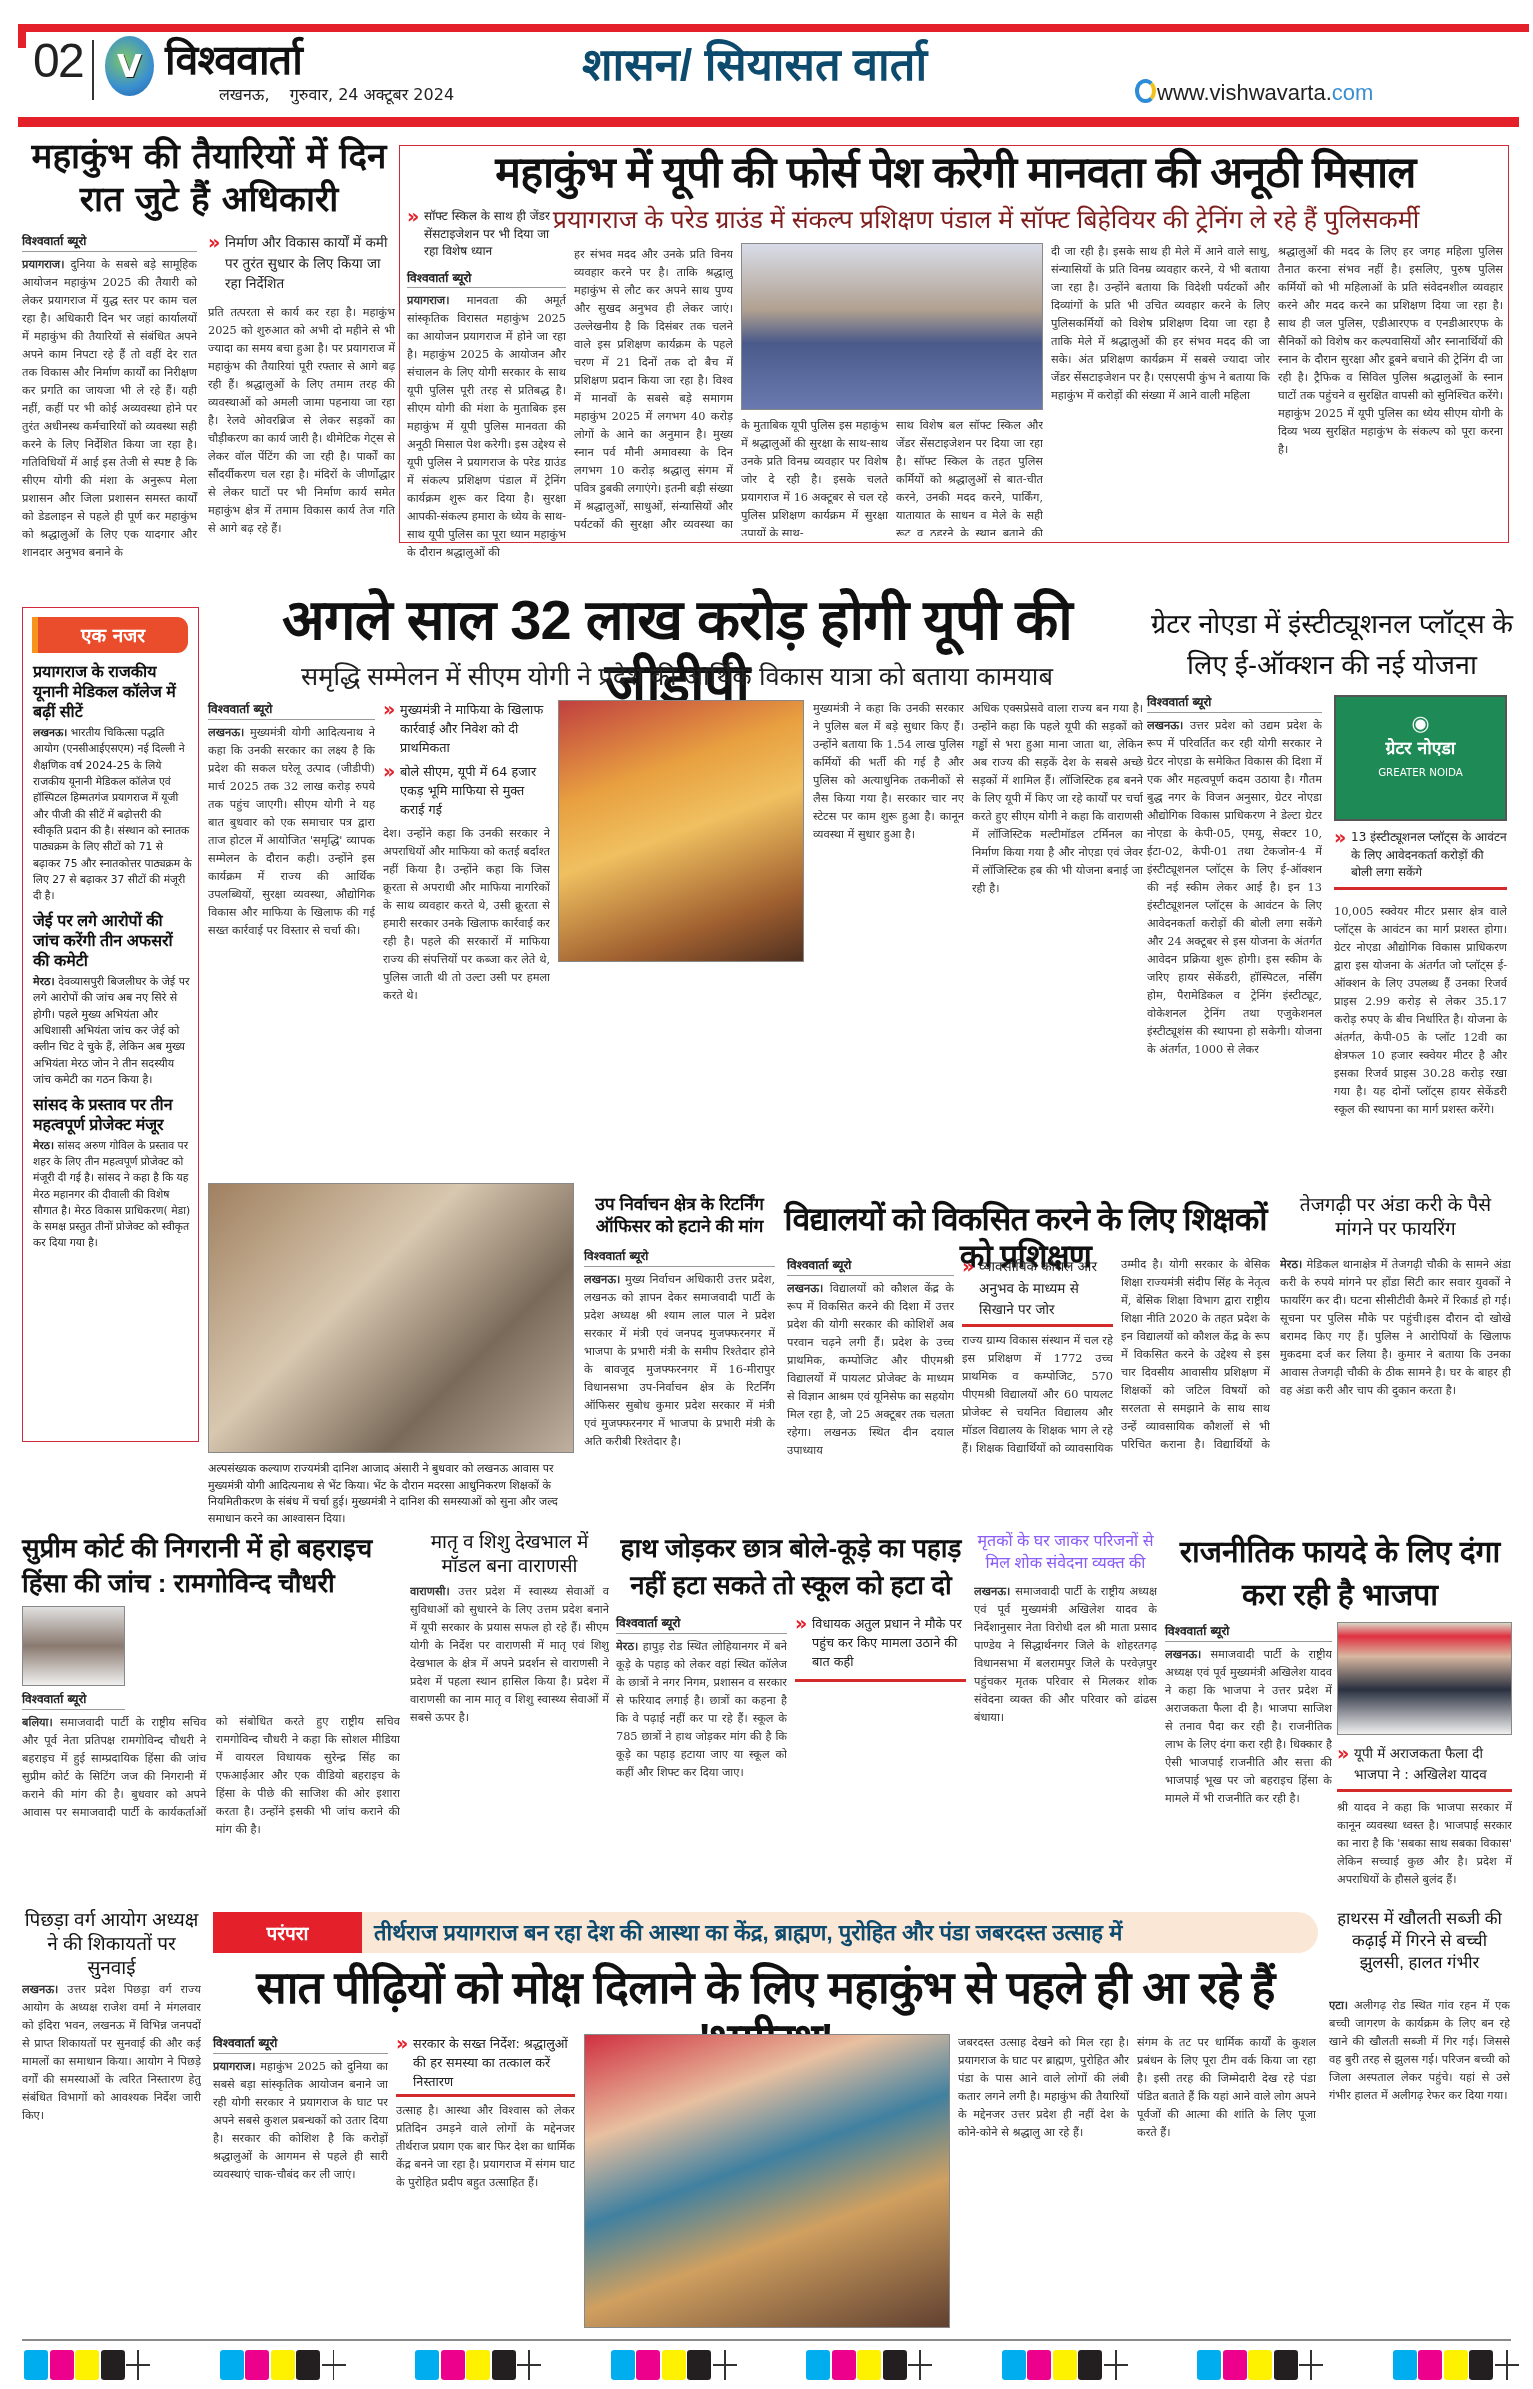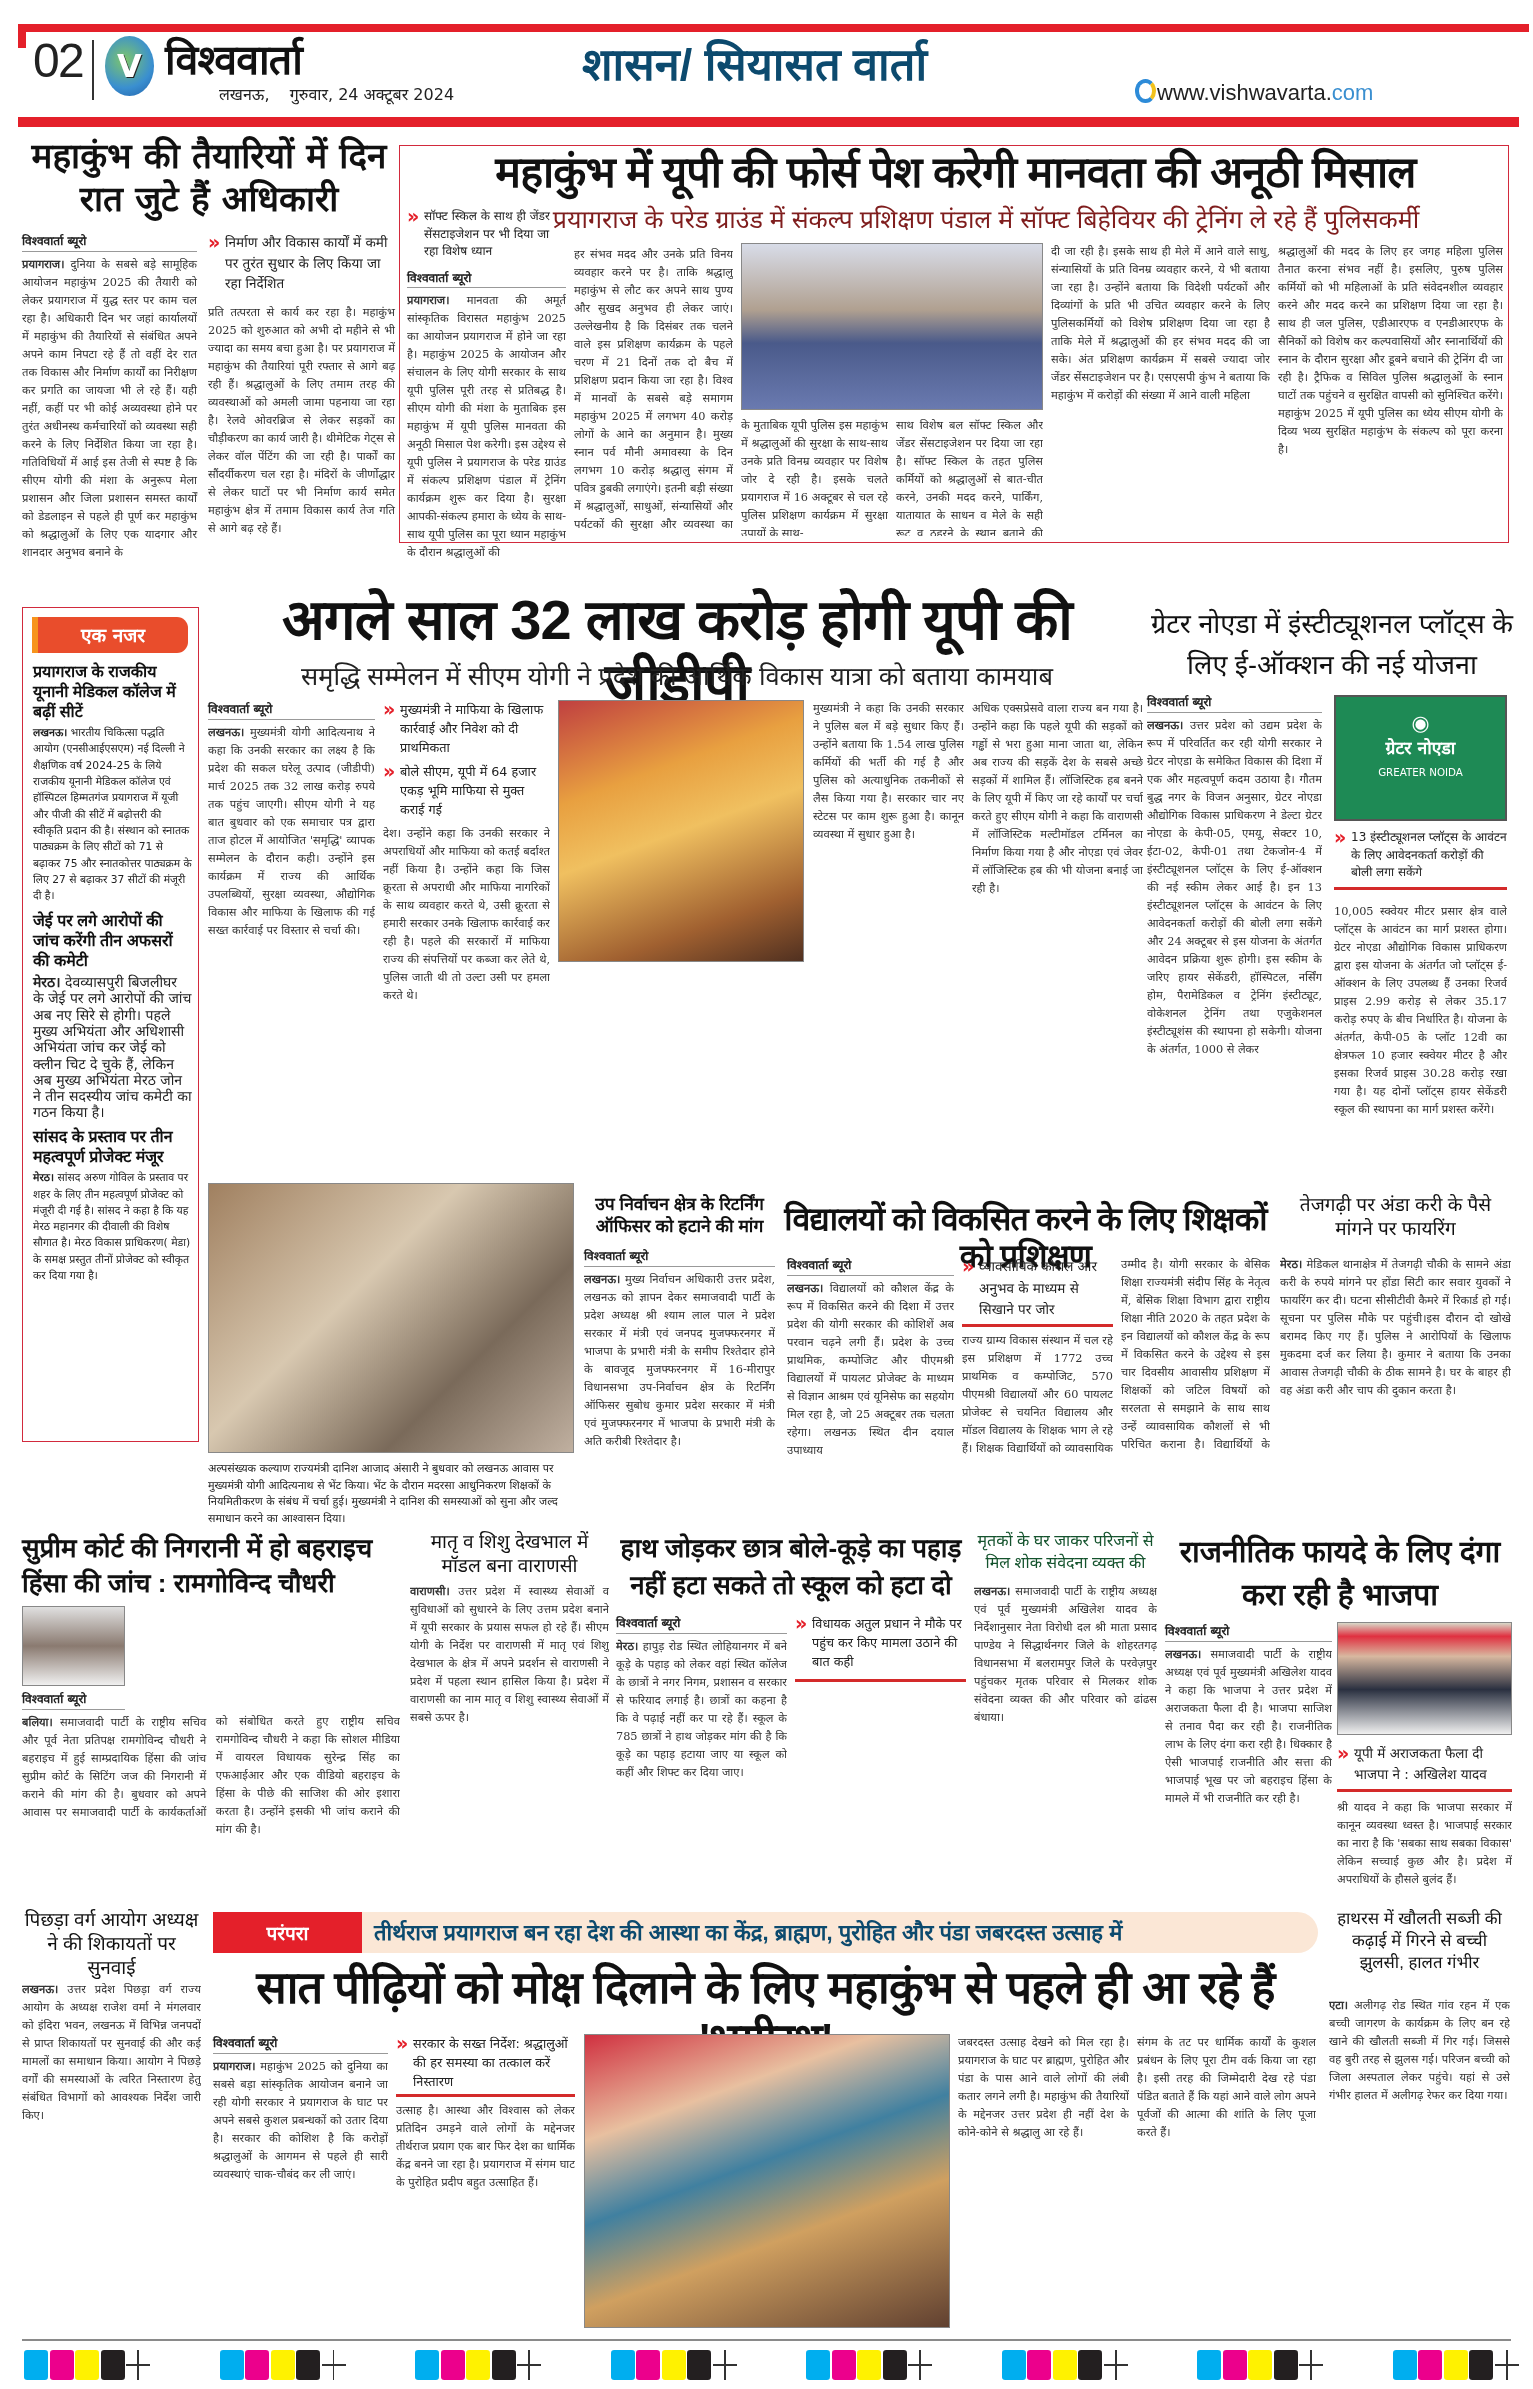--- a/index.html
+++ b/index.html
@@ -93,21 +93,21 @@
 <div class="abs body-text" style="left:896px;top:417px;width:147px;height:119px;overflow:hidden;">साथ विशेष बल सॉफ्ट स्किल और जेंडर सेंसटाइजेशन पर दिया जा रहा है। सॉफ्ट स्किल के तहत पुलिस कर्मियों को श्रद्धालुओं से बात-चीत करने, उनकी मदद करने, पार्किंग, यातायात के साधन व मेले के सही रूट व ठहरने के स्थान बताने की जानकारी</div>
 <div class="abs body-text" style="left:1051px;top:243px;width:219px;height:294px;overflow:hidden;">दी जा रही है। इसके साथ ही मेले में आने वाले साधु, संन्यासियों के प्रति विनम्र व्यवहार करने, ये भी बताया जा रहा है। उन्होंने बताया कि विदेशी पर्यटकों और दिव्यांगों के प्रति भी उचित व्यवहार करने के लिए पुलिसकर्मियों को विशेष प्रशिक्षण दिया जा रहा है ताकि मेले में श्रद्धालुओं की हर संभव मदद की जा सके। अंत प्रशिक्षण कार्यक्रम में सबसे ज्यादा जोर जेंडर सेंसटाइजेशन पर है। एसएसपी कुंभ ने बताया कि महाकुंभ में करोड़ों की संख्या में आने वाली महिला</div>
 <div class="abs body-text" style="left:1278px;top:243px;width:225px;height:294px;overflow:hidden;">श्रद्धालुओं की मदद के लिए हर जगह महिला पुलिस तैनात करना संभव नहीं है। इसलिए, पुरुष पुलिस कर्मियों को भी महिलाओं के प्रति संवेदनशील व्यवहार करने और मदद करने का प्रशिक्षण दिया जा रहा है। साथ ही जल पुलिस, एडीआरएफ व एनडीआरएफ के सैनिकों को विशेष कर कल्पवासियों और स्नानार्थियों की स्नान के दौरान सुरक्षा और डूबने बचाने की ट्रेनिंग दी जा रही है। ट्रैफिक व सिविल पुलिस श्रद्धालुओं के स्नान घाटों तक पहुंचने व सुरक्षित वापसी को सुनिश्चित करेंगे। महाकुंभ 2025 में यूपी पुलिस का ध्येय सीएम योगी के दिव्य भव्य सुरक्षित महाकुंभ के संकल्प को पूरा करना है।</div>
 
 <div class="abs redbox" style="left:22px;top:607px;width:177px;height:835px;"></div>
 <div class="abs ek-nazar-tag" style="left:32px;top:617px;width:156px;">एक नजर</div>
 <div class="abs" style="left:33px;top:662px;width:159px;">
   <div class="hl cond" style="font-size:16px;line-height:20px;">प्रयागराज के राजकीय यूनानी मेडिकल कॉलेज में बढ़ीं सीटें</div>
   <div class="caption" style="font-size:10.7px;line-height:16.3px;margin:3.2px 0 6.4px;"><b>लखनऊ।</b> <span>भारतीय चिकित्सा पद्धति आयोग (एनसीआईएसएम) नई दिल्ली ने शैक्षणिक वर्ष 2024-25 के लिये राजकीय यूनानी मेडिकल कॉलेज एवं हॉस्पिटल हिम्मतगंज प्रयागराज में यूजी और पीजी की सीटें में बढ़ोत्तरी की स्वीकृति प्रदान की है। संस्थान को स्नातक पाठ्यक्रम के लिए सीटों को 71 से बढ़ाकर 75 और स्नातकोत्तर पाठ्यक्रम के लिए 27 से बढ़ाकर 37 सीटों की मंजूरी दी है।</span></div>
   <div class="hl cond" style="font-size:16px;line-height:20px;">जेई पर लगे आरोपों की जांच करेंगी तीन अफसरों की कमेटी</div>
-  <div class="caption" style="font-size:14px;line-height:16.3px;margin:3.2px 0 6.4px;"><b>मेरठ।</b> <span>देवव्यासपुरी बिजलीघर के जेई पर लगे आरोपों की जांच अब नए सिरे से होगी। पहले मुख्य अभियंता और अधिशासी अभियंता जांच कर जेई को क्लीन चिट दे चुके हैं, लेकिन अब मुख्य अभियंता मेरठ जोन ने तीन सदस्यीय जांच कमेटी का गठन किया है।</span></div>
+  <div class="caption" style="font-size:11px;line-height:16.3px;margin:3.2px 0 6.4px;"><b>मेरठ।</b> <span>देवव्यासपुरी बिजलीघर के जेई पर लगे आरोपों की जांच अब नए सिरे से होगी। पहले मुख्य अभियंता और अधिशासी अभियंता जांच कर जेई को क्लीन चिट दे चुके हैं, लेकिन अब मुख्य अभियंता मेरठ जोन ने तीन सदस्यीय जांच कमेटी का गठन किया है।</span></div>
   <div class="hl cond" style="font-size:16px;line-height:20px;">सांसद के प्रस्ताव पर तीन महत्वपूर्ण प्रोजेक्ट मंजूर</div>
   <div class="caption" style="font-size:10.7px;line-height:16.3px;margin-top:3.2px;"><b>मेरठ।</b> <span>सांसद अरुण गोविल के प्रस्ताव पर शहर के लिए तीन महत्वपूर्ण प्रोजेक्ट को मंजूरी दी गई है। सांसद ने कहा है कि यह मेरठ महानगर की दीवाली की विशेष सौगात है। मेरठ विकास प्राधिकरण( मेडा) के समक्ष प्रस्तुत तीनों प्रोजेक्ट को स्वीकृत कर दिया गया है।</span></div>
 </div>
 
 <div class="abs hl cond" style="left:208px;top:588px;width:938px;font-size:56px;letter-spacing:-0.8px;text-align:center;">अगले साल 32 लाख करोड़ होगी यूपी की जीडीपी</div>
 <div class="abs hl cond" style="left:208px;top:662px;width:938px;font-size:25.4px;text-align:center;font-weight:normal;color:#222;">समृद्धि सम्मेलन में सीएम योगी ने प्रदेश की आर्थिक विकास यात्रा को बताया कामयाब</div>
 <div class="abs" style="left:208px;top:700px;width:167px;">
   <div class="byline">विश्ववार्ता ब्यूरो</div>
   <div class="body-text" style="height:334px;overflow:hidden;"><b>लखनऊ।</b> <span>मुख्यमंत्री योगी आदित्यनाथ ने कहा कि उनकी सरकार का लक्ष्य है कि प्रदेश की सकल घरेलू उत्पाद (जीडीपी) मार्च 2025 तक 32 लाख करोड़ रुपये तक पहुंच जाएगी। सीएम योगी ने यह बात बुधवार को एक समाचार पत्र द्वारा ताज होटल में आयोजित 'समृद्धि' व्यापक सम्मेलन के दौरान कही। उन्होंने इस कार्यक्रम में राज्य की आर्थिक उपलब्धियों, सुरक्षा व्यवस्था, औद्योगिक विकास और माफिया के खिलाफ की गई सख्त कार्रवाई पर विस्तार से चर्चा की।</span></div>
 </div>
@@ -185,21 +185,21 @@
 <div class="abs" style="left:616px;top:1614px;width:171px;">
   <div class="byline">विश्ववार्ता ब्यूरो</div>
   <div class="body-text" style="height:239px;overflow:hidden;"><b>मेरठ।</b> <span>हापुड़ रोड स्थित लोहियानगर में बने कूड़े के पहाड़ को लेकर वहां स्थित कॉलेज के छात्रों ने नगर निगम, प्रशासन व सरकार से फरियाद लगाई है। छात्रों का कहना है कि वे पढ़ाई नहीं कर पा रहे हैं। स्कूल के 785 छात्रों ने हाथ जोड़कर मांग की है कि कूड़े का पहाड़ हटाया जाए या स्कूल को कहीं और शिफ्ट कर दिया जाए।</span></div>
 </div>
 <div class="abs pull" style="left:795px;top:1614px;width:171px;display:flex;gap:4.8px;font-size:12.7px;line-height:19px;">
     <span class="bullet">»</span>
     <span>विधायक अतुल प्रधान ने मौके पर पहुंच कर किए मामला उठाने की बात कही</span>
   </div>
 <div class="abs rule-red" style="left:795px;top:1679px;width:171px;"></div>
 
-<div class="abs hl cond" style="left:974px;top:1530px;width:183px;font-size:16px;line-height:21.5px;text-align:center;font-weight:normal;color:#14532d;">मृतकों के घर जाकर परिजनों से मिल शोक संवेदना व्यक्त की</div>
+<div class="abs hl cond" style="left:974px;top:1530px;width:183px;font-size:16px;line-height:21.5px;text-align:center;font-weight:normal;color:#8b5cf6;">मृतकों के घर जाकर परिजनों से मिल शोक संवेदना व्यक्त की</div>
 <div class="abs body-text" style="left:974px;top:1582px;width:183px;height:302px;overflow:hidden;"><b>लखनऊ।</b> <span>समाजवादी पार्टी के राष्ट्रीय अध्यक्ष एवं पूर्व मुख्यमंत्री अखिलेश यादव के निर्देशानुसार नेता विरोधी दल श्री माता प्रसाद पाण्डेय ने सिद्धार्थनगर जिले के शोहरतगढ़ विधानसभा में बलरामपुर जिले के परवेज़पुर पहुंचकर मृतक परिवार से मिलकर शोक संवेदना व्यक्त की और परिवार को ढांढस बंधाया।</span></div>
 
 <div class="abs hl cond" style="left:1165px;top:1530px;width:350px;font-size:30px;line-height:43px;text-align:center;">राजनीतिक फायदे के लिए दंगा करा रही है भाजपा</div>
 <div class="abs" style="left:1165px;top:1622px;width:167px;">
   <div class="byline">विश्ववार्ता ब्यूरो</div>
   <div class="body-text" style="height:254px;overflow:hidden;"><b>लखनऊ।</b> <span>समाजवादी पार्टी के राष्ट्रीय अध्यक्ष एवं पूर्व मुख्यमंत्री अखिलेश यादव ने कहा कि भाजपा ने उत्तर प्रदेश में अराजकता फैला दी है। भाजपा साजिश से तनाव पैदा कर रही है। राजनीतिक लाभ के लिए दंगा करा रही है। धिक्कार है ऐसी भाजपाई राजनीति और सत्ता की भाजपाई भूख पर जो बहराइच हिंसा के मामले में भी राजनीति कर रही है।</span></div>
 </div>
 <div class="abs photo" style="left:1337px;top:1622px;width:175px;height:113px;background:linear-gradient(180deg,#d8d8c8 0%,#e03040 12%,#d8b8a0 30%,#2a3040 60%,#f0f0f0 100%);"></div>
 <div class="abs pull" style="left:1337px;top:1743px;width:175px;display:flex;gap:4.8px;font-size:13.5px;line-height:20.7px;">
     <span class="bullet">»</span>

